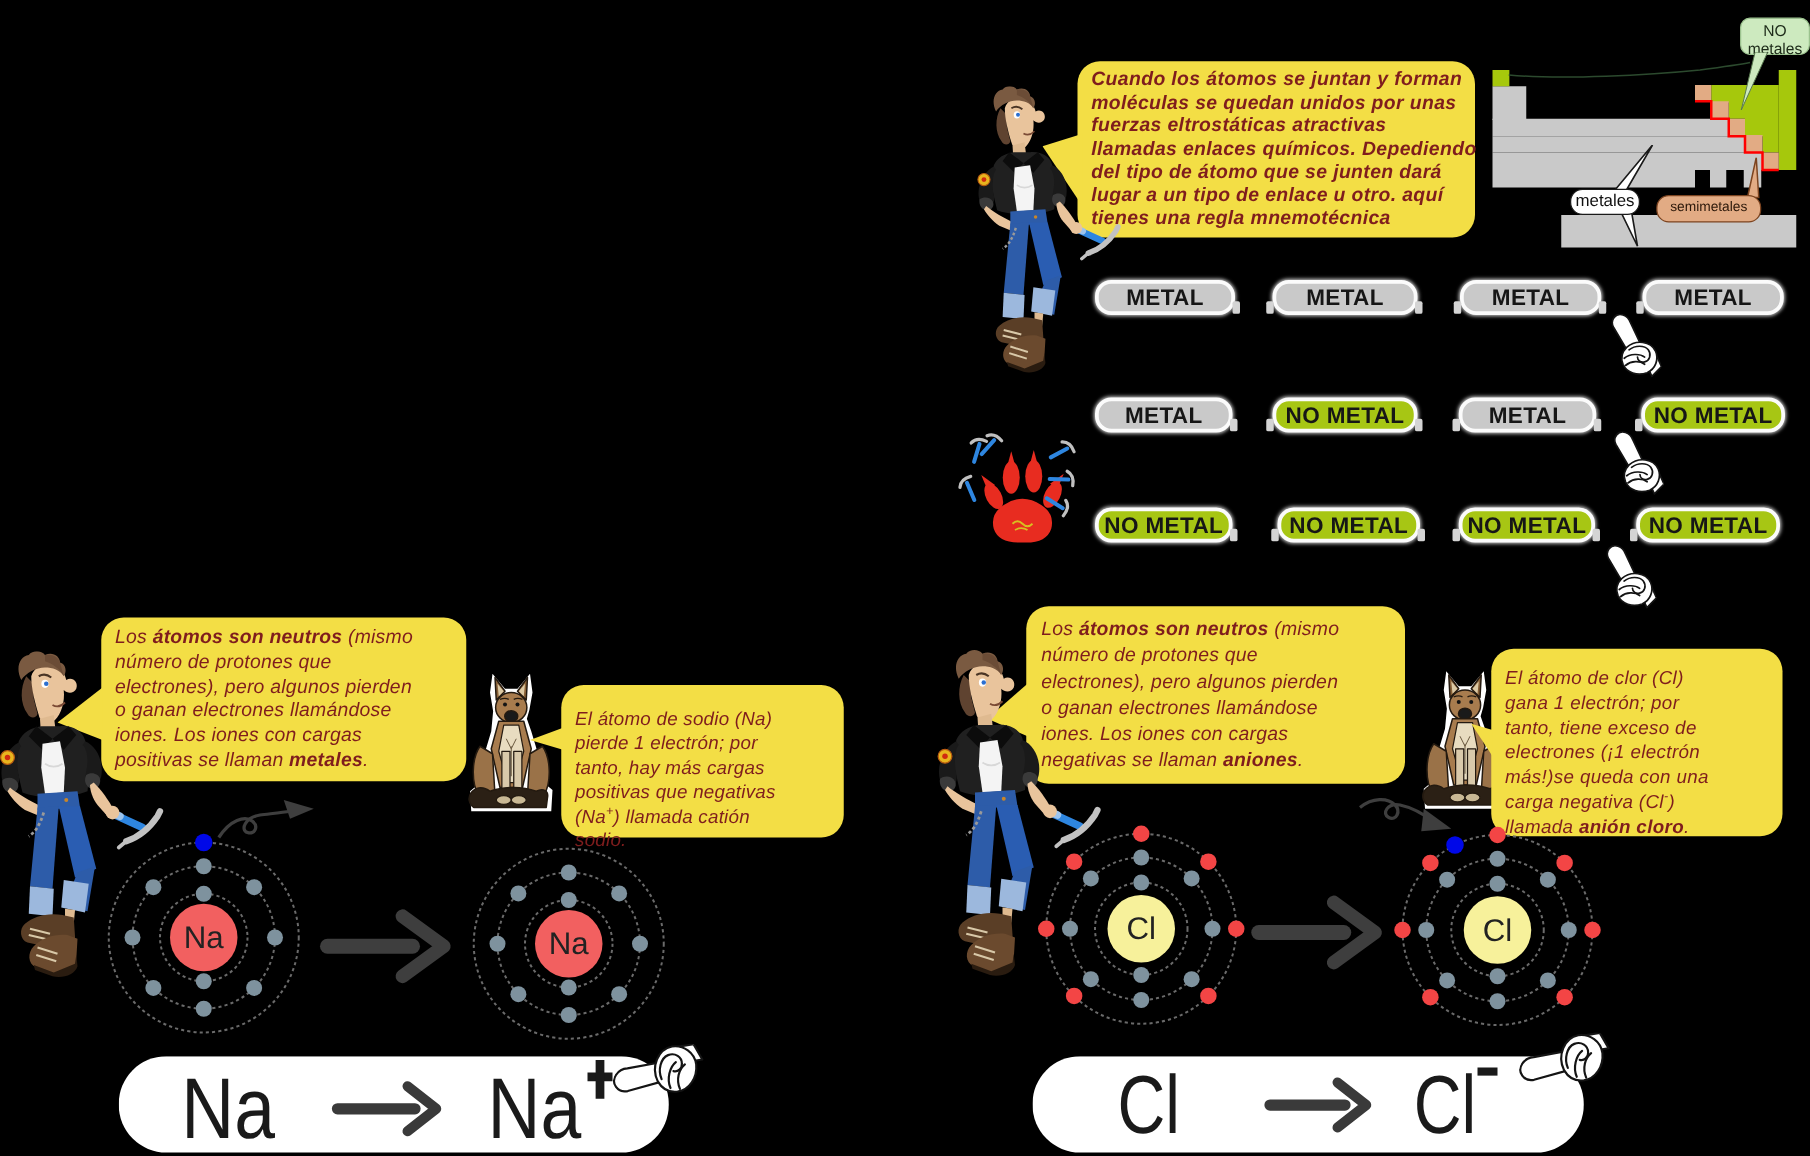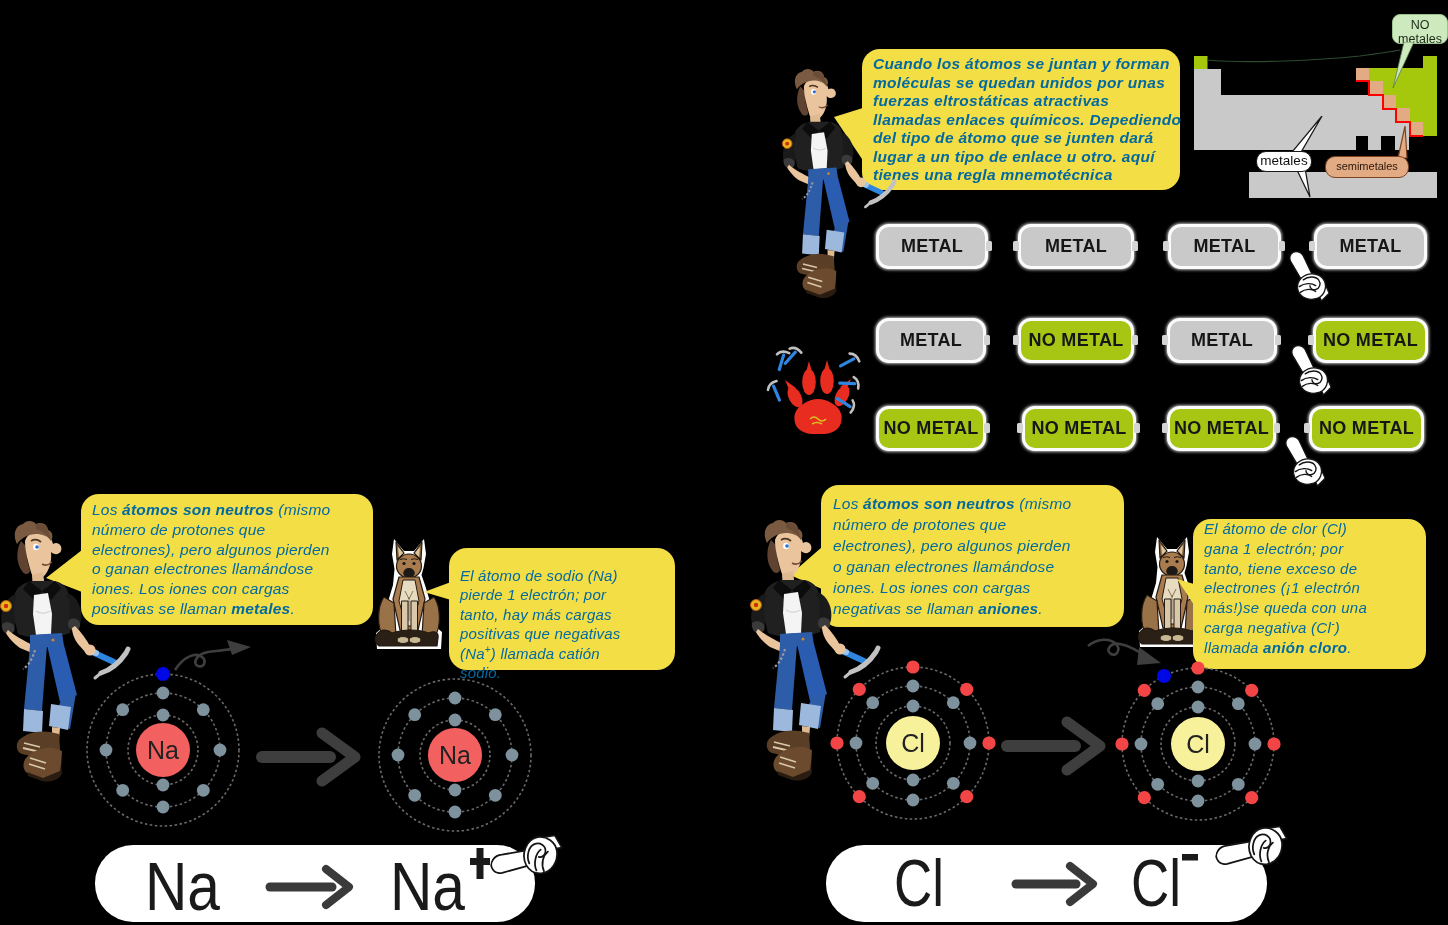--- a/index.html
+++ b/index.html
@@ -1,23 +1,23 @@
 <!DOCTYPE html>
 <html><head>
 <meta charset="utf-8">
 <style>
   html,body{margin:0;padding:0;background:#000;}
   body{position:relative;width:1448px;height:925px;overflow:hidden;font-family:"Liberation Sans",sans-serif;-webkit-font-smoothing:antialiased;}
   .abs{position:absolute;}
-  .bubble{position:absolute;background:#f3de45;border-radius:18px;color:#0369a1;}
+  .bubble{position:absolute;background:#f3de45;border-radius:18px;color:#7f1d1d;}
   .bubble sup{line-height:0;}
   .bubble{white-space:nowrap;}
   .bubble{
           font-style:italic;font-weight:bold;box-sizing:border-box;}
-  .btn{position:absolute;height:45px;white-space:nowrap;border-radius:13px;border:3px solid #fbfbfb;
+  .btn{position:absolute;height:28px;white-space:nowrap;border-radius:13px;border:3px solid #fbfbfb;
        box-sizing:border-box;display:flex;align-items:center;justify-content:center;
        font-weight:bold;font-size:18px;letter-spacing:0.3px;color:#161616;
        box-shadow:0 0 3px 1px rgba(255,255,255,.75);}
   .btn.g{background:#c9c9c9;}
   .btn.n{background:#a7c614;}
   .tab{position:absolute;width:6px;height:10px;background:#d4d4d4;border-radius:1.5px;}
 </style>
 </head>
 <body>
 
@@ -381,21 +381,21 @@
   </svg>
 
 <svg class="abs" style="left:740px;top:520px" width="150" height="280" viewBox="0 0 150 280">
     <use href="#guy"></use>
   </svg>
 
 <svg class="abs" style="left:1133px;top:536px" width="78" height="116" viewBox="0 0 78 114">
     <use href="#dog"></use>
   </svg>
 
-<div class="bubble" style="left:1193px;top:519px;width:233px;height:150px;padding:0 11px;font-size:15px;line-height:19.8px;letter-spacing:0.3px;font-weight:normal;">
+<div class="bubble" style="left:1193px;top:519px;width:233px;height:150px;padding:14px 11px;font-size:15px;line-height:19.8px;letter-spacing:0.3px;font-weight:normal;">
 El átomo de clor (Cl)<br>
 gana 1 electrón; por<br>
 tanto, tiene exceso de<br>
 electrones (¡1 electrón<br>
 más!)se queda con una<br>
 carga negativa (Cl<sup style="font-size:10px">-</sup>)<br>
 llamada <b>anión cloro</b>.
 </div>
 <svg class="abs" style="left:1176px;top:577px" width="20" height="30">
     <polygon points="1,2 18,7 18,28" fill="#f3de45"></polygon>

